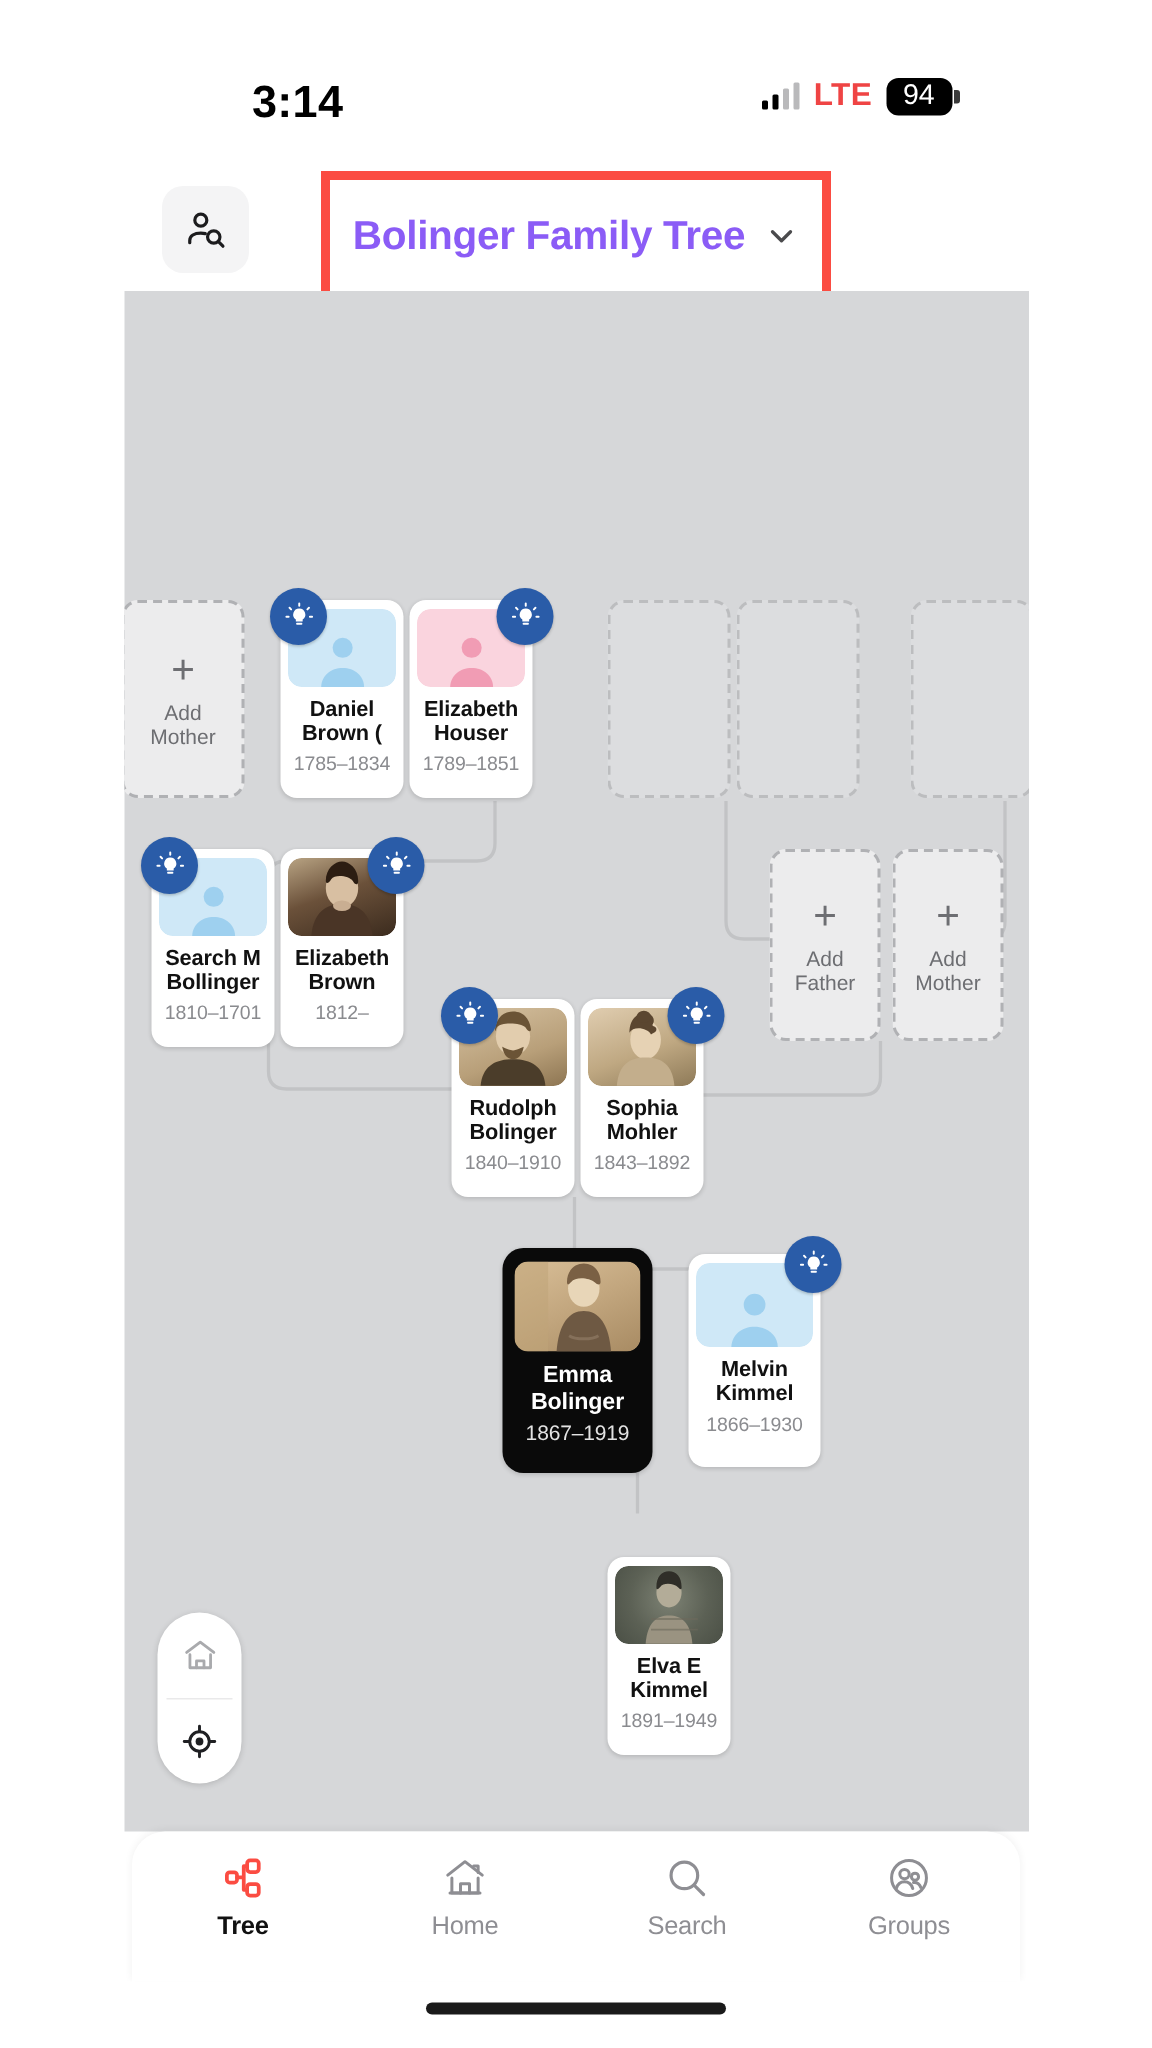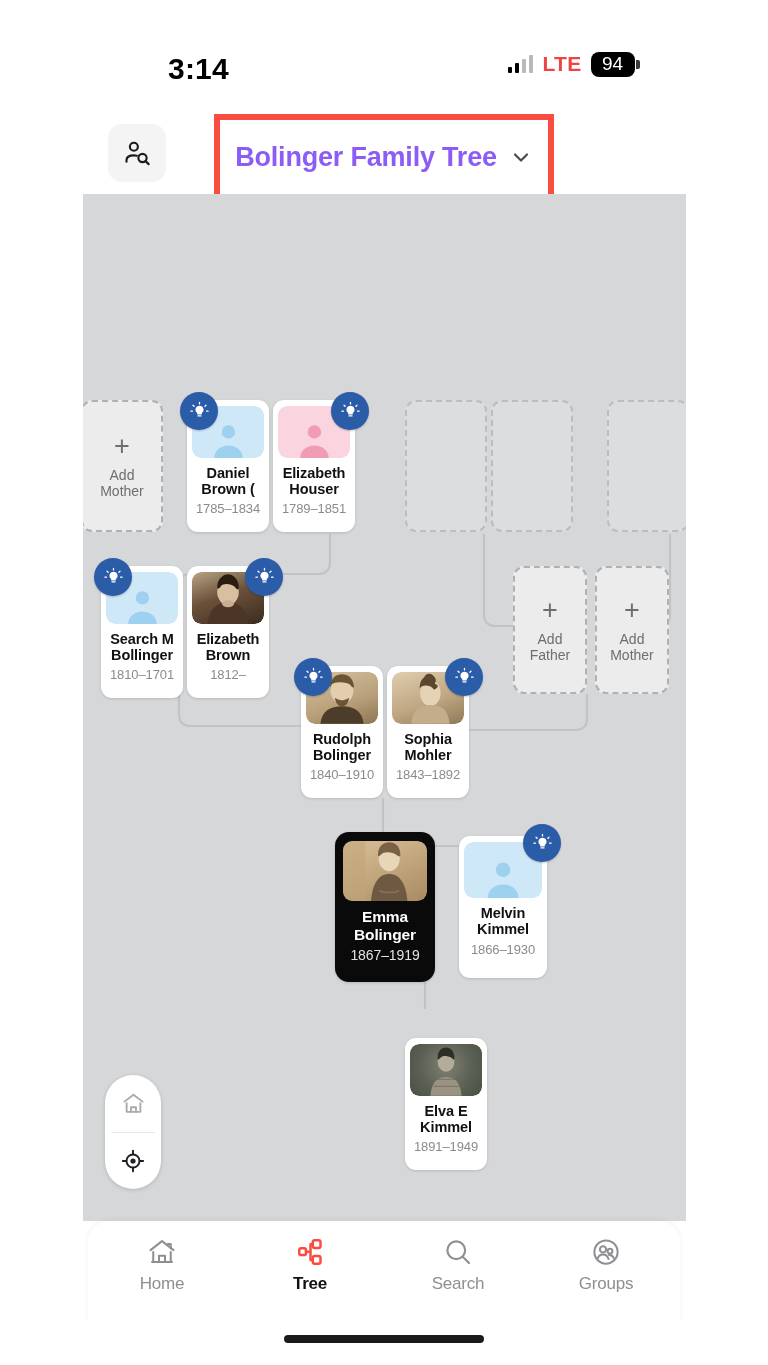--- a/index.html
+++ b/index.html
@@ -426,41 +426,41 @@
           <circle cx="12" cy="12" r="6"></circle>
           <circle cx="12" cy="12" r="2.4" fill="#1f2023" stroke="none"></circle>
           <path d="M12 2.6v3.2M12 18.2v3.2M2.6 12h3.2M18.2 12h3.2"></path>
         </svg>
       </div>
     </div>
   </div>
 
   <div class="tabbar">
 
+    <div class="tab active">
+      <svg width="30" height="30" viewBox="0 0 24 24" fill="none" stroke="#fb4c42" stroke-width="2" stroke-linecap="round" stroke-linejoin="round">
+        <rect x="14.2" y="2.6" width="6.2" height="6.2" rx="1.6"></rect>
+        <rect x="14.2" y="15.2" width="6.2" height="6.2" rx="1.6"></rect>
+        <rect x="3.4" y="9" width="5.4" height="5.4" rx="1.5"></rect>
+        <path d="M8.8 11.7h3.6M12.4 11.7V5.7h1.8M12.4 11.7v6.6h1.8"></path>
+      </svg>
+      <span class="tl">Tree</span>
+    </div>
+
     <div class="tab">
       <svg width="30" height="30" viewBox="0 0 24 24" fill="none" stroke="#8e8e93" stroke-width="1.6" stroke-linecap="round" stroke-linejoin="round">
         <path d="M2.8 10.5L12 3.3l9.2 7.2"></path>
         <path d="M19 9V5.6h-2.4"></path>
         <path d="M5 12v8h14v-8"></path>
         <path d="M4 20h16"></path>
         <path d="M9.6 20v-5h4.8v5"></path>
       </svg>
       <span class="tl">Home</span>
     </div>
 
-    <div class="tab active">
-      <svg width="30" height="30" viewBox="0 0 24 24" fill="none" stroke="#fb4c42" stroke-width="2" stroke-linecap="round" stroke-linejoin="round">
-        <rect x="14.2" y="2.6" width="6.2" height="6.2" rx="1.6"></rect>
-        <rect x="14.2" y="15.2" width="6.2" height="6.2" rx="1.6"></rect>
-        <rect x="3.4" y="9" width="5.4" height="5.4" rx="1.5"></rect>
-        <path d="M8.8 11.7h3.6M12.4 11.7V5.7h1.8M12.4 11.7v6.6h1.8"></path>
-      </svg>
-      <span class="tl">Tree</span>
-    </div>
-
     <div class="tab">
       <svg width="30" height="30" viewBox="0 0 24 24" fill="none" stroke="#8e8e93" stroke-width="1.7" stroke-linecap="round">
         <circle cx="10.6" cy="10.6" r="7.1"></circle>
         <path d="M15.8 15.8l5 5"></path>
       </svg>
       <span class="tl">Search</span>
     </div>
 
 
     <div class="tab">

